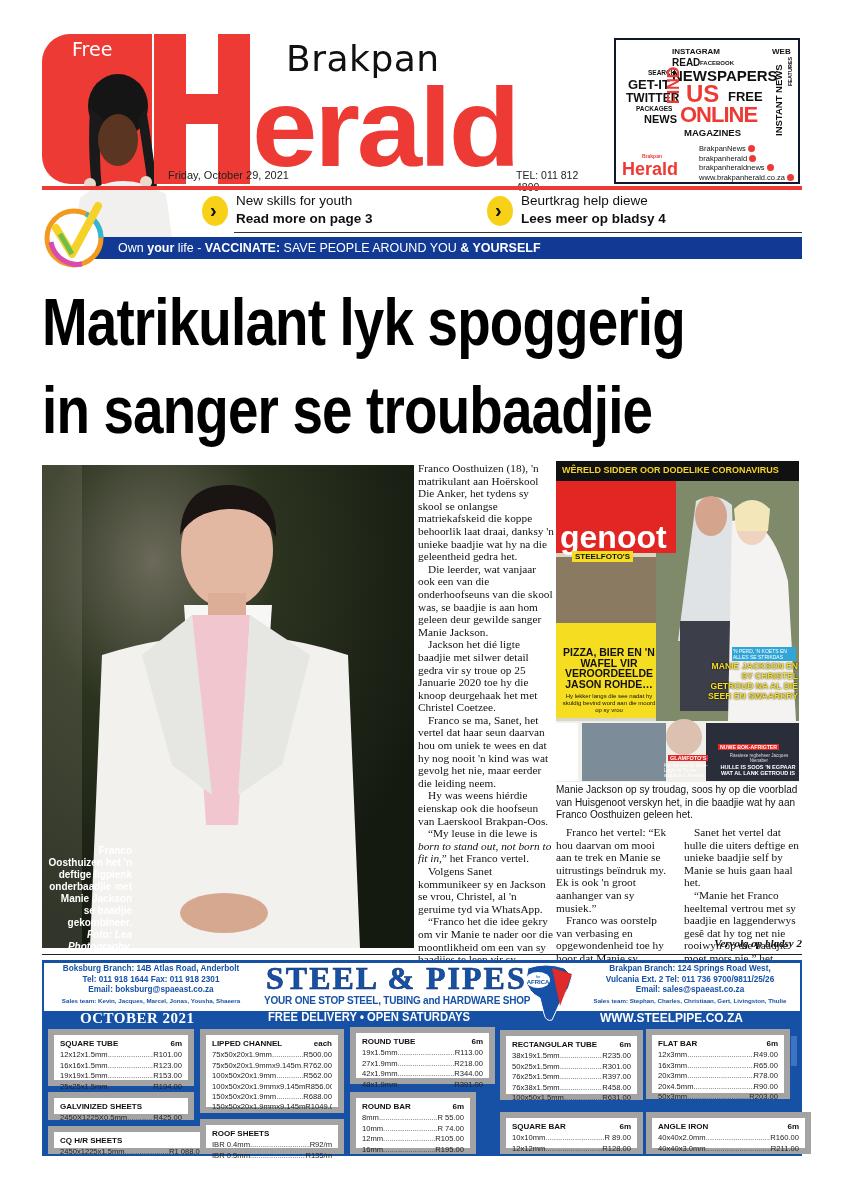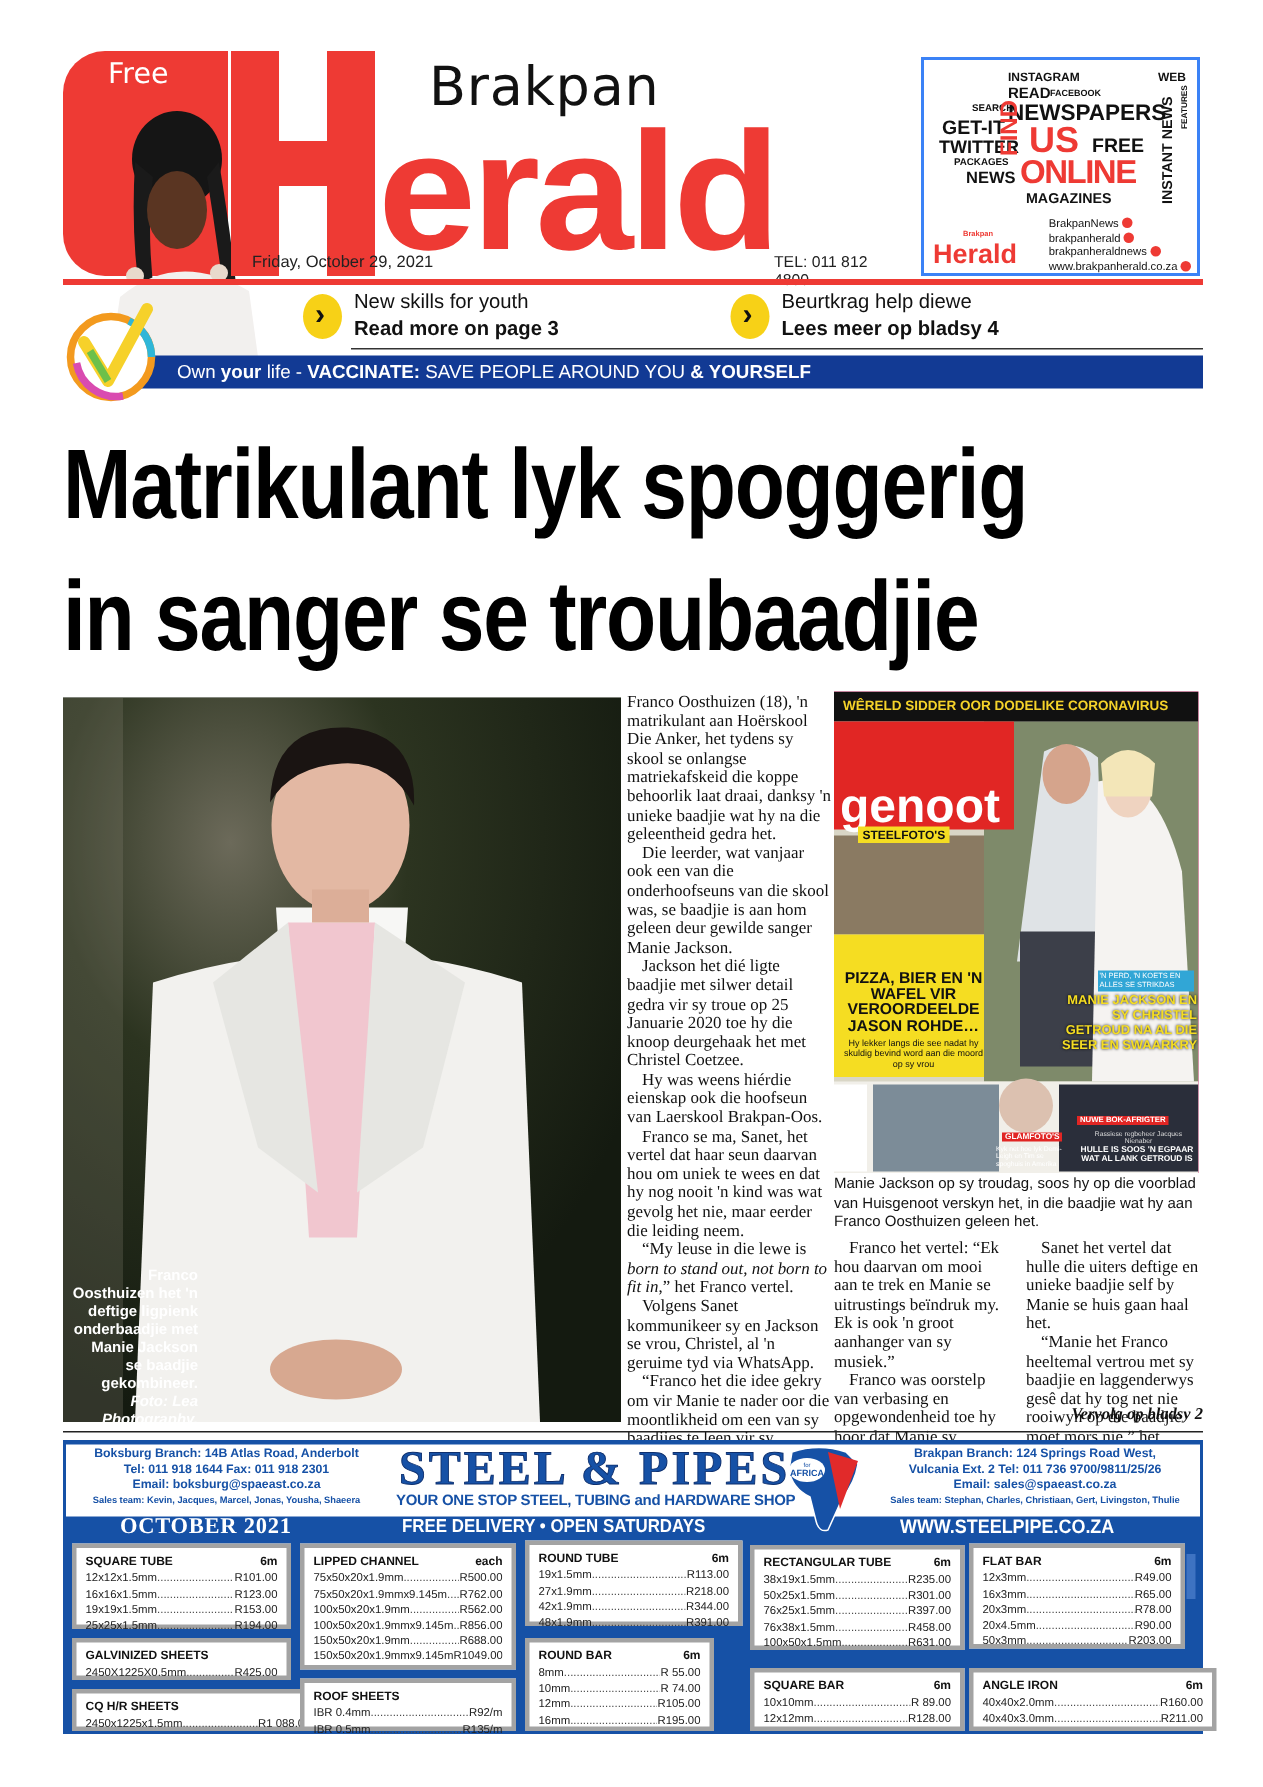--- a/index.html
+++ b/index.html
@@ -13,21 +13,21 @@
   .cover-girl { position: absolute; left: 18px; top: 24px; width: 120px; height: 180px; }
   .big-H { position: absolute; left: 112px; top: 0; width: 96px; height: 150px; }
   .big-H .bar { position: absolute; background: #ee3a34; }
   .brand-brakpan { position: absolute; left: 244px; top: 4px; font-family: "DejaVu Sans", sans-serif; font-size: 36px; color: #111; letter-spacing: 0.5px; }
   .brand-herald { position: absolute; left: 210px; top: 44px; font-family: "Liberation Sans", sans-serif; font-weight: 700; font-size: 112px; line-height: 100px; color: #ee3a34; letter-spacing: -3px; transform: scaleX(1.05); transform-origin: left; }
   .issue-date { position: absolute; left: 126px; top: 135px; font-size: 11px; color: #222; }
   .phone { position: absolute; left: 474px; top: 135px; font-size: 10.5px; color: #222; }
   .mast-rule { position: absolute; left: 42px; top: 186px; width: 760px; height: 4px; background: #ee3a34; }
 
   
-  .online-box { position: absolute; left: 614px; top: 38px; width: 186px; height: 146px; border: 2px solid #3b82f6; background: #fff; }
+  .online-box { position: absolute; left: 614px; top: 38px; width: 186px; height: 146px; border: 2px solid #0f172a; background: #fff; }
   .online-box .w { position: absolute; font-weight: 700; color: #111; white-space: nowrap; line-height: 1; }
   .online-box .red { color: #ee3a34; }
   .social-list { position: absolute; right: 4px; top: 104px; text-align: left; }
   .social-list .s { font-size: 7.5px; color: #111; line-height: 9.5px; }
   .social-list .dot { display: inline-block; width: 7px; height: 7px; border-radius: 50%; background: #ee3a34; vertical-align: -1px; margin-left: 2px; }
   .mini-logo { position: absolute; left: 6px; top: 120px; color: #ee3a34; font-weight: 700; font-size: 18px; line-height: 1; }
   .mini-logo small { position: absolute; left: 20px; top: -6px; font-size: 5px; color: #ee3a34; }
 
   
   .teaser { position: absolute; top: 193px; height: 38px; }
@@ -50,21 +50,21 @@
   .photo-caption { position: absolute; left: 6px; top: 380px; width: 84px; text-align: right; color: #fff; font-weight: 700; font-size: 10px; line-height: 12px; }
   .photo-caption i { font-style: italic; }
 
   
   .col1 { position: absolute; left: 418px; top: 462px; width: 136px; font-family: "Liberation Serif", serif; font-size: 11.3px; line-height: 12.6px; color: #111; }
   .col1 p { margin: 0; }
   .col1 p + p { text-indent: 10px; }
   .col1 i { font-style: italic; }
 
   
-  .mag { position: absolute; left: 556px; top: 461px; width: 243px; height: 321px; background: #be185d; overflow: hidden; }
+  .mag { position: absolute; left: 556px; top: 461px; width: 243px; height: 321px; background: #c2410c; overflow: hidden; }
   .mag-caption { position: absolute; left: 556px; top: 784px; width: 246px; font-size: 10px; line-height: 12.5px; color: #111; }
 
   
   .col2, .col3 { position: absolute; top: 826px; width: 116px; font-family: "Liberation Serif", serif; font-size: 11.3px; line-height: 12.6px; color: #111; }
   .col2 { left: 556px; }
   .col3 { left: 684px; }
   .col2 p, .col3 p { text-indent: 10px; }
   .continued { position: absolute; left: 684px; top: 937px; width: 118px; text-align: right; font-family: "Liberation Serif", serif; font-style: italic; font-weight: 700; font-size: 11px; color: #111; }
 
   .ad-rule { position: absolute; left: 42px; top: 954px; width: 760px; height: 1px; background: #222; }
@@ -75,21 +75,21 @@
   .ad-branch { position: absolute; top: 4px; color: #1651a6; font-weight: 700; font-size: 8.2px; line-height: 10.5px; text-align: center; }
   .ad-branch .sales { font-size: 6.2px; }
   .ad-logo { position: absolute; left: 224px; top: 2px; color: #1651a6; font-family: "Liberation Serif", serif; font-weight: 700; font-size: 32px; letter-spacing: 2px; line-height: 32px; white-space: nowrap; -webkit-text-stroke: 0.6px #0d2f6e; }
   .ad-tagline { position: absolute; left: 222px; top: 35px; color: #1651a6; font-weight: 700; font-size: 10px; white-space: nowrap; letter-spacing: -0.2px; }
   .africa { position: absolute; left: 480px; top: 2px; width: 54px; height: 62px; }
   .ad-bar { position: absolute; top: 50px; color: #fff; font-weight: 700; white-space: nowrap; }
   .ad-month { left: 38px; font-family: "Liberation Serif", serif; font-size: 15px; letter-spacing: 0.5px; }
   .ad-delivery { left: 226px; font-size: 12.5px; transform: scaleX(0.9); transform-origin: left; }
   .ad-www { left: 558px; font-size: 13px; transform: scaleX(0.92); transform-origin: left; }
 
-  .pbox { position: absolute; background: #fff; border: 3px solid #a3a3a3; padding: 4px 6px 3px 6px; font-size: 7.6px; line-height: 10.4px; color: #222; }
+  .pbox { position: absolute; background: #fff; border: 6px solid #a3a3a3; padding: 4px 6px 3px 6px; font-size: 7.6px; line-height: 10.4px; color: #222; }
   .pbox .ph { display: flex; justify-content: space-between; font-weight: 700; font-size: 8px; color: #111; margin-bottom: 1px; }
   .pbox .row { display: flex; white-space: nowrap; overflow: hidden; }
   .pbox .row .n { flex: 0 0 auto; }
   .pbox .row .d { flex: 1 1 auto; overflow: hidden; color: #444; }
   .pbox .row .d::after { content: "........................................................................................................"; }
   .pbox .row .p { flex: 0 0 auto; }
   .side-code { position: absolute; left: 749px; top: 76px; width: 6px; height: 30px; background: #3e73c2; }
 </style>
 </head>
 <body>
@@ -204,22 +204,22 @@
   <div class="photo-caption">
     <span>Franco Oosthuizen het 'n deftige ligpienk onderbaadjie met Manie Jackson se baadjie gekombineer.</span>
     <i>Foto: Lea Photography.</i>
   </div>
 </div>
 
 <div class="col1">
   <p>Franco Oosthuizen (18), 'n matrikulant aan Hoërskool Die Anker, het tydens sy skool se onlangse matriekafskeid die koppe behoorlik laat draai, danksy 'n unieke baadjie wat hy na die geleentheid gedra het.</p>
   <p>Die leerder, wat vanjaar ook een van die onderhoofseuns van die skool was, se baadjie is aan hom geleen deur gewilde sanger Manie Jackson.</p>
   <p>Jackson het dié ligte baadjie met silwer detail gedra vir sy troue op 25 Januarie 2020 toe hy die knoop deurgehaak het met Christel Coetzee.</p>
+  <p>Franco se ma, Sanet, het vertel dat haar seun daarvan hou om uniek te wees en dat hy nog nooit 'n kind was wat gevolg het nie, maar eerder die leiding neem.</p>
   <p>Hy was weens hiérdie eienskap ook die hoofseun van Laerskool Brakpan-Oos.</p>
-  <p>Franco se ma, Sanet, het vertel dat haar seun daarvan hou om uniek te wees en dat hy nog nooit 'n kind was wat gevolg het nie, maar eerder die leiding neem.</p>
   <p><span>“My leuse in die lewe is </span><i>born to stand out, not born to fit in</i><span>,” het Franco vertel.</span></p>
   <p>Volgens Sanet kommunikeer sy en Jackson se vrou, Christel, al 'n geruime tyd via WhatsApp.</p>
   <p>“Franco het die idee gekry om vir Manie te nader oor die moontlikheid om een van sy baadjies te leen vir sy matriekafskeid,” het Sanet vertel.</p>
 </div>
 
 <div class="mag">
   <svg width="243" height="321" viewBox="0 0 243 321">
     <rect width="243" height="321" fill="#d9d6c6"></rect>
     <rect x="100" y="20" width="143" height="240" fill="#7e8a6a"></rect>
     <rect x="0" y="0" width="243" height="20" fill="#111"></rect>

